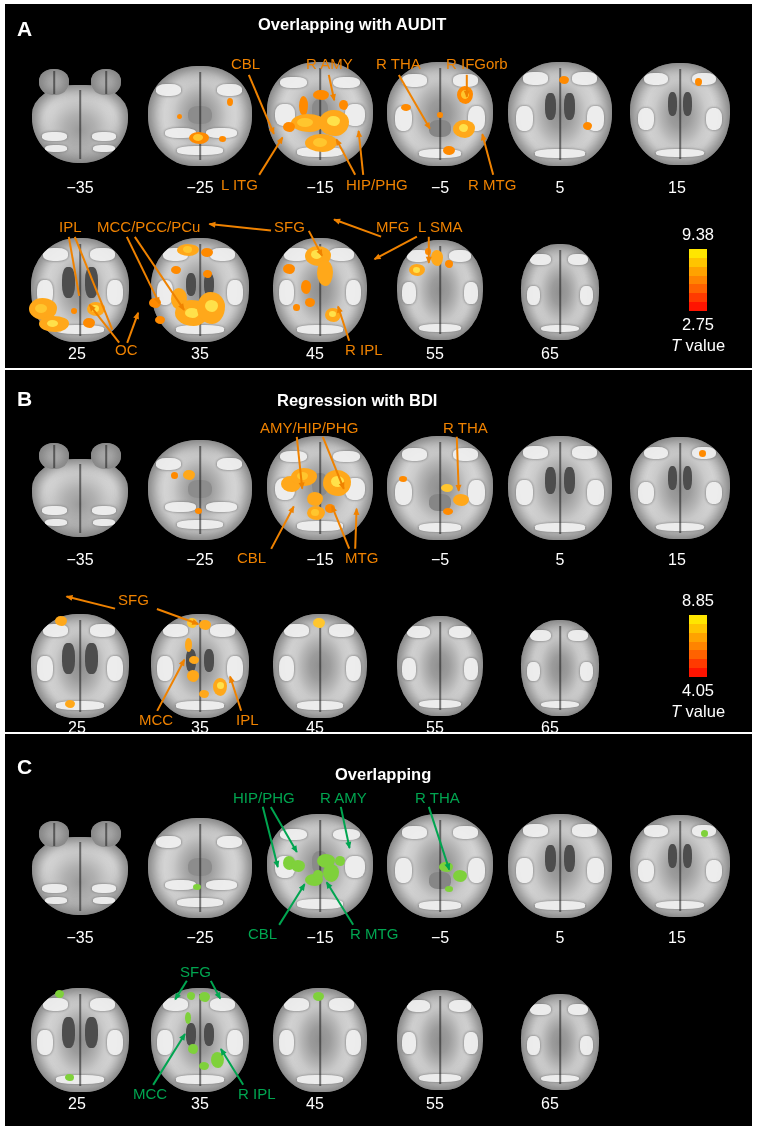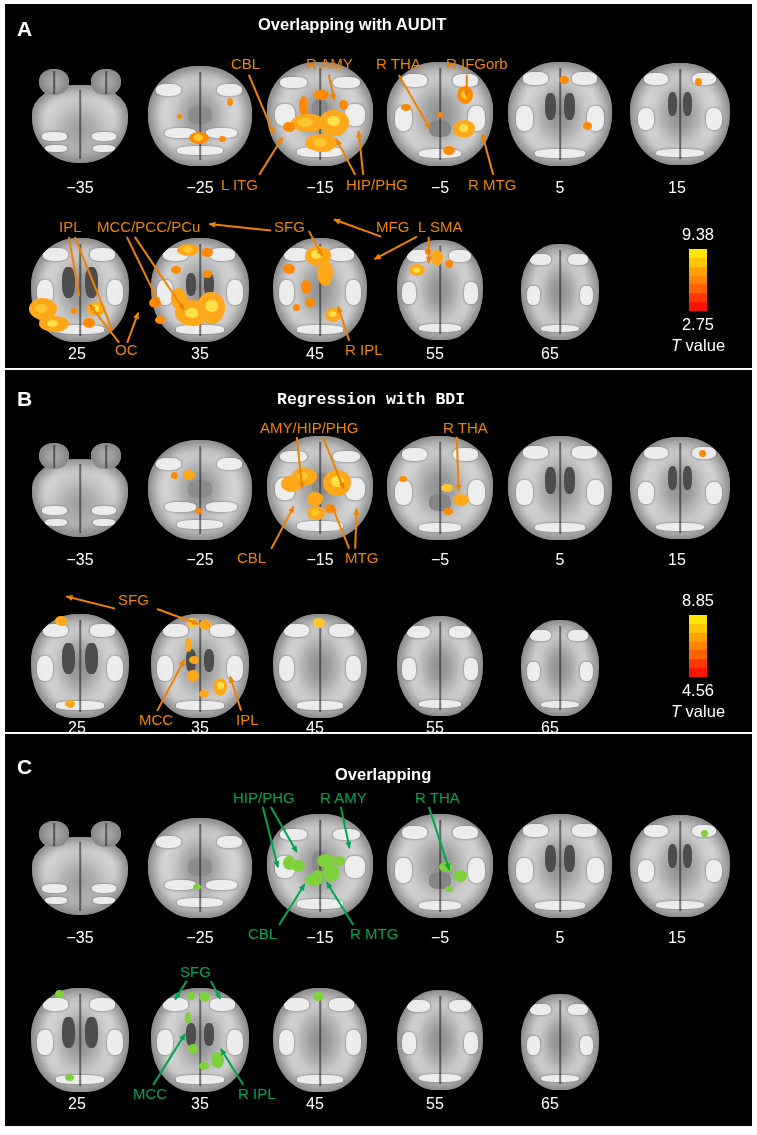--- a/index.html
+++ b/index.html
@@ -352,21 +352,21 @@
       <div class="cbar-max">9.38</div>
       <div class="cbar"></div>
       <div class="cbar-min">2.75</div>
       <div class="cbar-unit"><em>T</em><span> value</span></div>
     </div>
   </div>
 
   <div class="panel" id="panel-b">
 
     <div class="panel-letter" style="left:12px;top:18px;">B</div>
-    <div class="panel-title" style="left:272px;top:22px;font-family:Liberation Mono, monospace;">Regression with BDI</div>
+    <div class="panel-title" style="left:272px;top:22px;">Regression with BDI</div>
 
     <div class="slice" style="left:16px;top:68px;">
       <div class="brain" style="width:96px;height:78px;top:56%;
            border-radius:44% 44% 48% 48%/38% 38% 58% 58%;
            background:radial-gradient(ellipse 40% 50% at 50% 58%, #9b9b9b 0%, #b0b0b0 40%, #cfcfcf 80%, #dcdcdc 100%);">
         <div class="gyri">
           <i style="left:10%;top:60%;width:26%;height:11%;"></i>
           <i style="left:62%;top:60%;width:26%;height:11%;"></i>
           <i style="left:14%;top:76%;width:22%;height:9%;"></i>
           <i style="left:64%;top:76%;width:22%;height:9%;"></i>
@@ -570,21 +570,21 @@
 
     <div class="ann orange" style="left:134px;top:342px;">MCC</div>
     <div class="lead orange" style="left:152px;top:340px;width:58px;transform:rotate(-62deg);"></div>
 
     <div class="ann orange" style="left:231px;top:342px;">IPL</div>
     <div class="lead orange" style="left:236px;top:340px;width:36px;transform:rotate(-108deg);"></div>
 
     <div class="cbar-wrap" style="left:645px;top:222px;">
       <div class="cbar-max">8.85</div>
       <div class="cbar"></div>
-      <div class="cbar-min">4.56</div>
+      <div class="cbar-min">4.05</div>
       <div class="cbar-unit"><em>T</em><span> value</span></div>
     </div>
   </div>
 
   <div class="panel" id="panel-c">
 
     <div class="panel-letter" style="left:12px;top:22px;">C</div>
     <div class="panel-title" style="left:330px;top:32px;">Overlapping</div>
 
     <div class="slice" style="left:16px;top:82px;">

